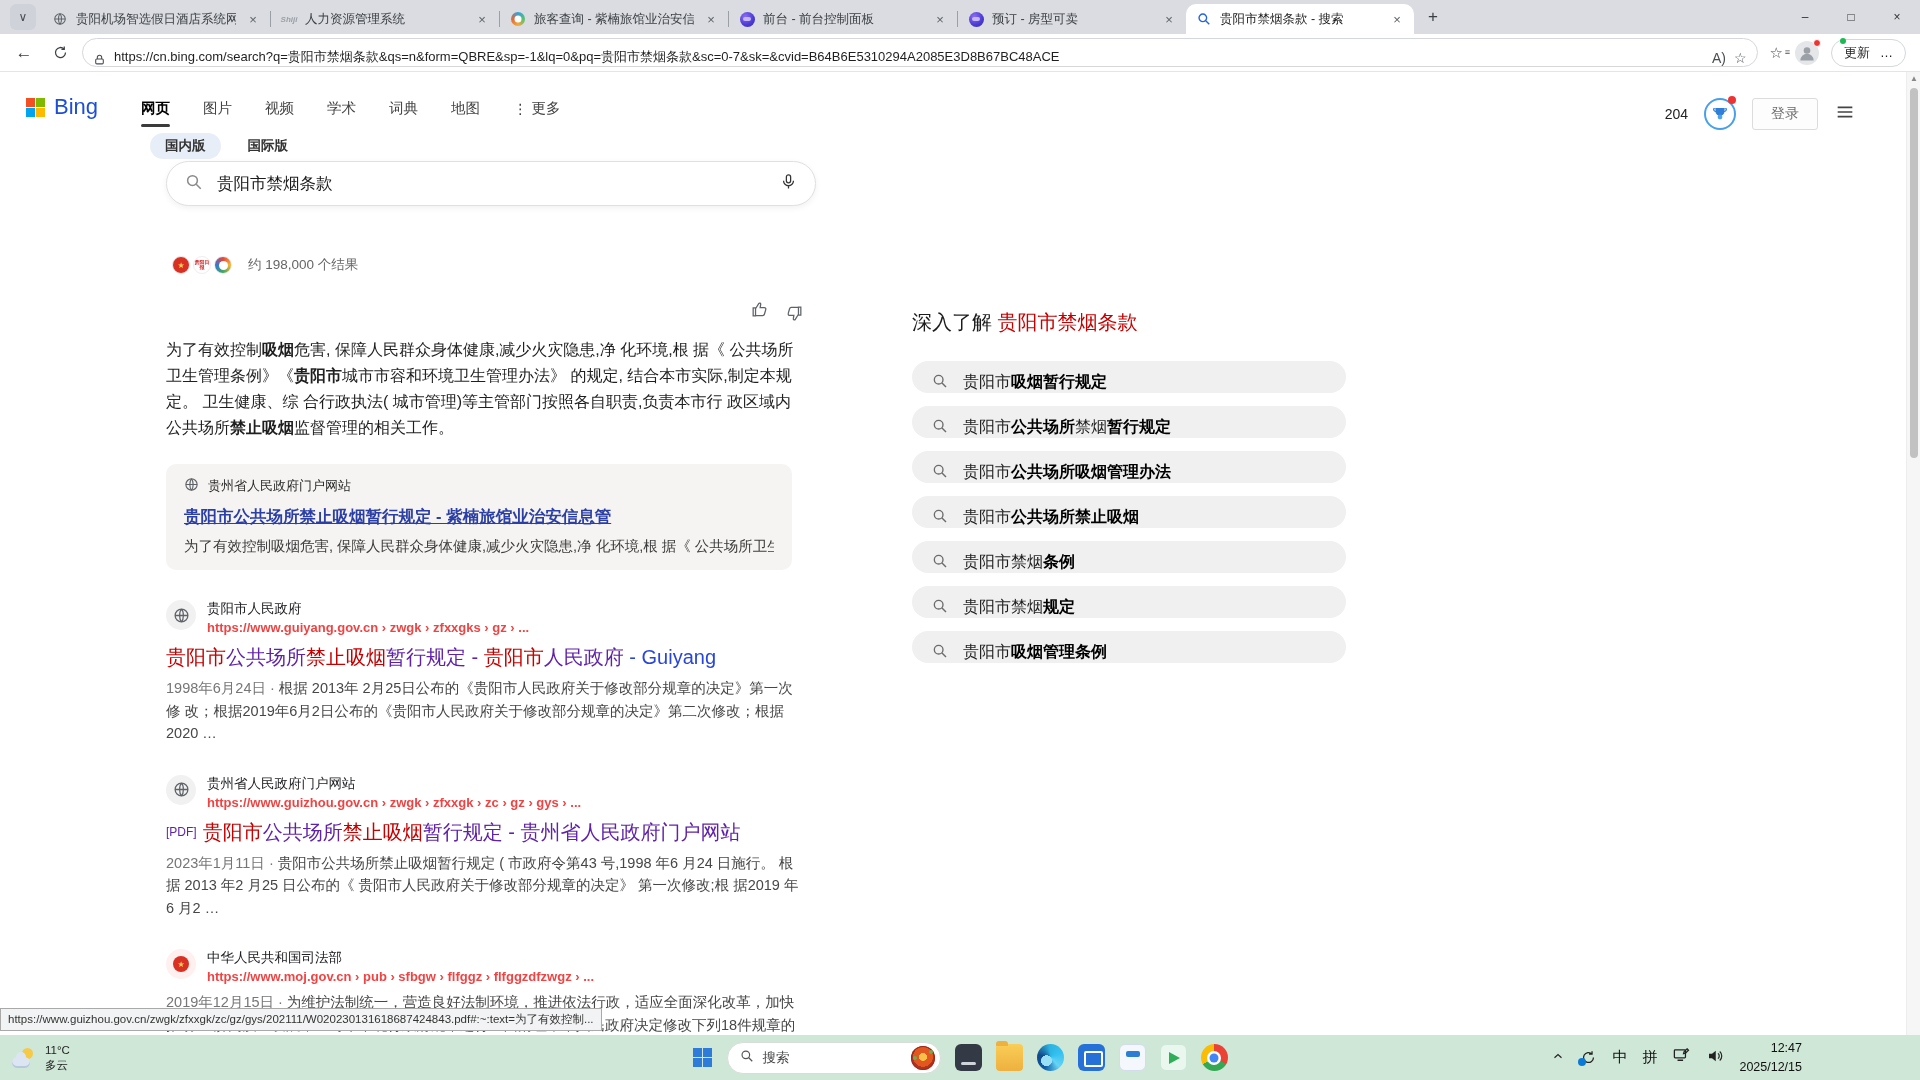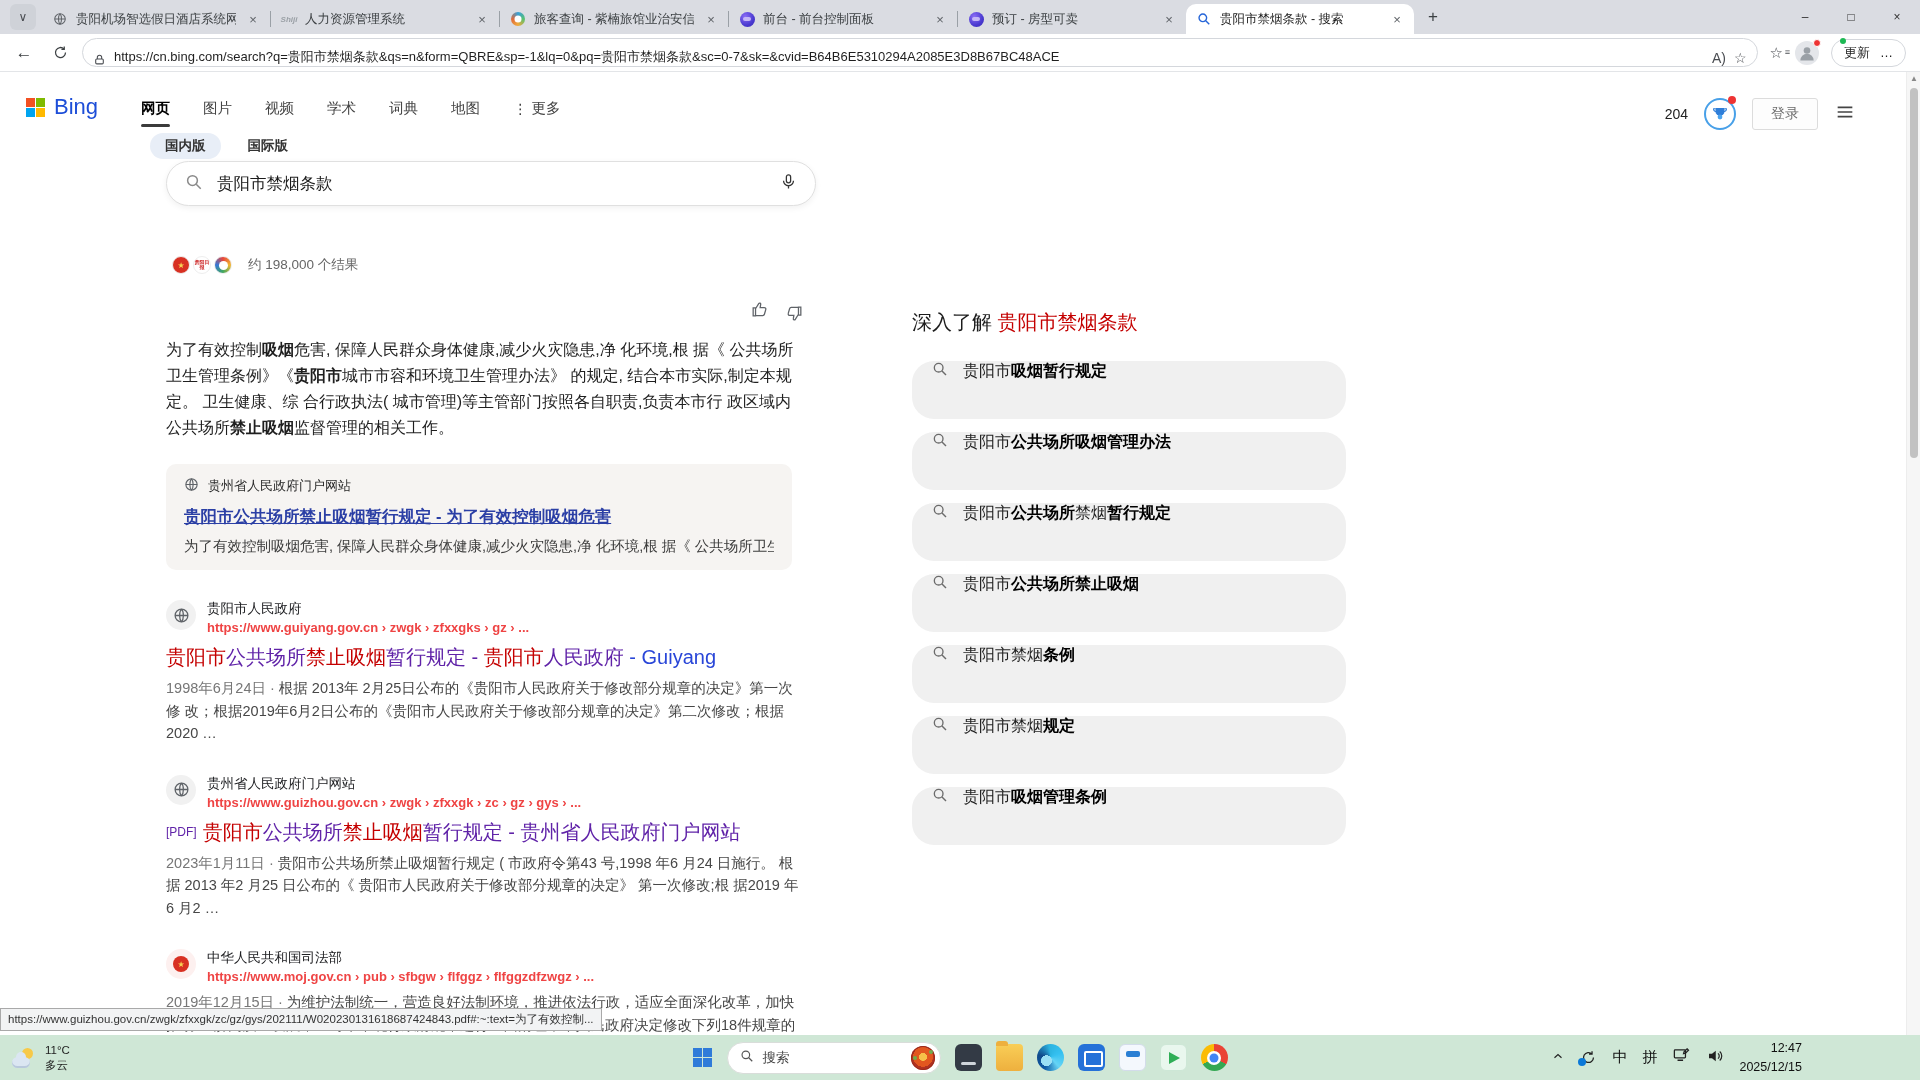--- a/index.html
+++ b/index.html
@@ -140,21 +140,21 @@
   .rtitle .pdf { font-size:12px; color:#6023a8; margin-right:6px; vertical-align:3px; }
   .rsnip { margin-top:7px; font-size:14.5px; line-height:1.55; color:#474747; width:640px; }
   .rsnip .d { color:#767676; }
   .rsnip .dot { color:#767676; padding:0 4px; }
 
   
   .rpanel { position:absolute; left:912px; top:237px; width:434px; }
   .rp-title { font-size:20px; color:#1b1b1b; }
   .rp-title .q { color:#c40000; }
   .rp-pills { margin-top:25px; }
-  .pill { height:58px; background:#f0f0f0; border-radius:22px; display:flex; align-items:flex-start;
+  .pill { height:32px; background:#f0f0f0; border-radius:22px; display:flex; align-items:flex-end;
     gap:15px; padding:0 20px; margin-bottom:13px; font-size:16px; color:#1f1f1f; }
   .pill b { font-weight:bold; color:#000; }
 
   
   .statusbar { position:absolute; left:0px; bottom:4px; background:#f2f3f4;
     border:1px solid #a9a9a9; padding:3px 7px; font-size:11.5px; color:#333; max-width:660px;
     white-space:nowrap; overflow:hidden; }
 
   
   .taskbar { position:absolute; left:0; bottom:0; width:1920px; height:45px; background:#cfe7d6; }
@@ -419,21 +419,21 @@
     <div class="card">
       <div class="card-site">
         <span>
           <svg width="15" height="15" viewBox="0 0 24 24" fill="none" stroke="#5f6368" stroke-width="1.8">
               <circle cx="12" cy="12" r="9"></circle>
               <path d="M3 12h18M12 3c3.5 3.5 3.5 14.5 0 18M12 3c-3.5 3.5-3.5 14.5 0 18"></path>
             </svg>
         </span>
         <span>贵州省人民政府门户网站</span>
       </div>
-      <div class="card-link">贵阳市公共场所禁止吸烟暂行规定 - 为了有效控制吸烟危害</div>
+      <div class="card-link">贵阳市公共场所禁止吸烟暂行规定 - 紫楠旅馆业治安信息管</div>
       <div class="card-snip">为了有效控制吸烟危害, 保障人民群众身体健康,减少火灾隐患,净 化环境,根 据《 公共场所卫生管理</div>
     </div>
 
     <div class="result">
       <div class="rhead">
         <span class="rfav">
           <svg width="17" height="17" viewBox="0 0 24 24" fill="none" stroke="#5f6368" stroke-width="1.8">
               <circle cx="12" cy="12" r="9"></circle>
               <path d="M3 12h18M12 3c3.5 3.5 3.5 14.5 0 18M12 3c-3.5 3.5-3.5 14.5 0 18"></path>
             </svg>
@@ -499,28 +499,28 @@
               <circle cx="10" cy="10" r="6.5"></circle>
               <path d="M15 15l6 6"></path>
             </svg></span>
         <span><span>贵阳市</span><b>吸烟暂行规定</b><span></span><b></b></span>
       </div>
       <div class="pill">
         <span><svg width="16" height="16" viewBox="0 0 24 24" fill="none" stroke="#6b6b6b" stroke-width="2">
               <circle cx="10" cy="10" r="6.5"></circle>
               <path d="M15 15l6 6"></path>
             </svg></span>
-        <span><span>贵阳市</span><b>公共场所吸烟管理办法</b><span></span><b></b></span>
+        <span><span>贵阳市</span><b>公共场所</b><span>禁烟</span><b>暂行规定</b></span>
       </div>
       <div class="pill">
         <span><svg width="16" height="16" viewBox="0 0 24 24" fill="none" stroke="#6b6b6b" stroke-width="2">
               <circle cx="10" cy="10" r="6.5"></circle>
               <path d="M15 15l6 6"></path>
             </svg></span>
-        <span><span>贵阳市</span><b>公共场所</b><span>禁烟</span><b>暂行规定</b></span>
+        <span><span>贵阳市</span><b>公共场所吸烟管理办法</b><span></span><b></b></span>
       </div>
       <div class="pill">
         <span><svg width="16" height="16" viewBox="0 0 24 24" fill="none" stroke="#6b6b6b" stroke-width="2">
               <circle cx="10" cy="10" r="6.5"></circle>
               <path d="M15 15l6 6"></path>
             </svg></span>
         <span><span>贵阳市</span><b>公共场所禁止吸烟</b><span></span><b></b></span>
       </div>
       <div class="pill">
         <span><svg width="16" height="16" viewBox="0 0 24 24" fill="none" stroke="#6b6b6b" stroke-width="2">

